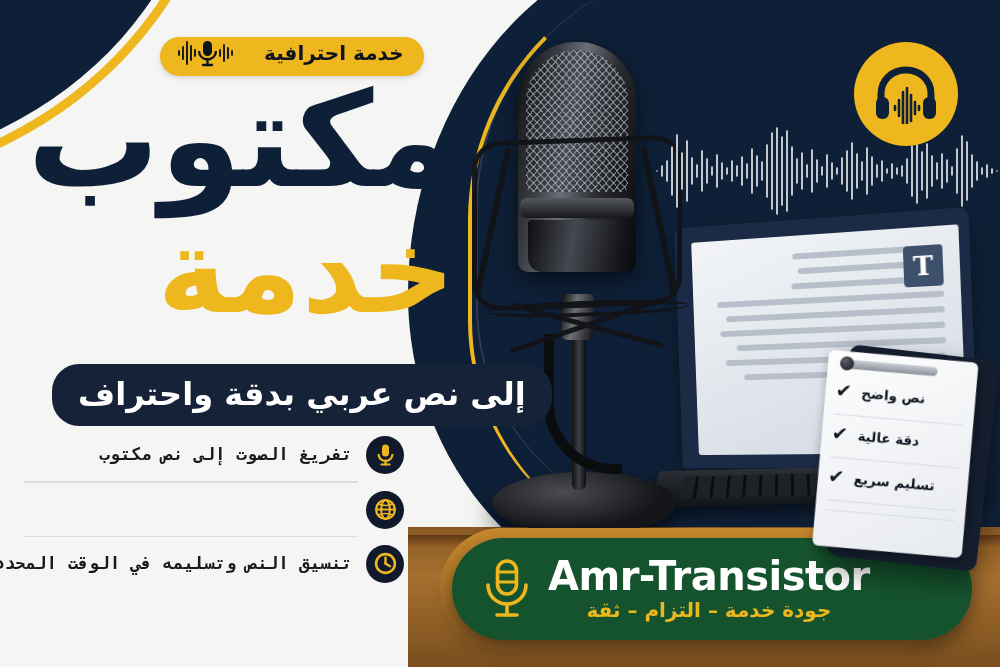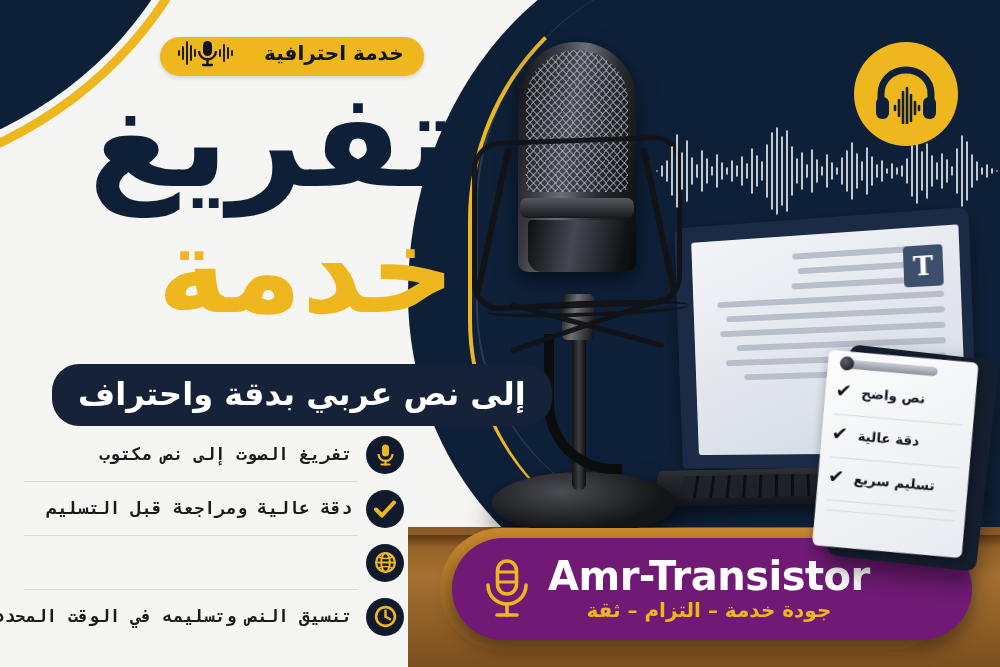--- a/index.html
+++ b/index.html
@@ -263,21 +263,21 @@
   .feature-divider { height:1px; background:#DCDCDC; margin:0 50px 0 6px; }
 
   
   .brand-backing {
     position:absolute; left:440px; top:528px; width:512px; height:122px;
     background:linear-gradient(180deg,#C98A2E,#8A5A24);
     border-radius:62px;
   }
   .brand-bar {
     position:absolute; left:452px; top:538px; width:520px; height:102px;
-    background:#701a75; border-radius:52px;
+    background:#14532d; border-radius:52px;
     display:flex; align-items:center; gap:16px;
     padding:0 26px 0 30px; direction:ltr;
     box-shadow:0 8px 18px rgba(0,0,0,.4);
   }
   .brand-text { display:flex; flex-direction:column; align-items:center; }
   .brand-name {
     color:#FFFFFF; font-size:40px; font-weight:bold; line-height:1.02; letter-spacing:-.5px;
   }
   .brand-tagline {
     color:#EFB71E; font-size:20px; font-weight:bold; direction:rtl; margin-top:2px;
@@ -472,21 +472,21 @@
       <line x1="27" y1="27" x2="36" y2="27" stroke="#10141D" stroke-width="2.3" stroke-linecap="round"></line>
       <g stroke="#10141D" stroke-width="1.9" stroke-linecap="round">
         <line x1="44" y1="12" x2="44" y2="18"></line>
         <line x1="48" y1="7" x2="48" y2="23"></line>
         <line x1="52" y1="10" x2="52" y2="20"></line>
         <line x1="56" y1="13" x2="56" y2="17"></line>
       </g>
     </svg>
   </div>
 
-  <div class="title-1">تفريغ</div>
+  <div class="title-1">مكتوب</div>
   <div class="title-2">خدمة</div>
 
   <div class="subtitle-pill">
     <div class="t">إلى نص عربي بدقة واحتراف</div>
   </div>
 
   <div class="feature-list">
 
     <div class="feature-item">
       <span class="feature-icon">
@@ -494,28 +494,20 @@
           <rect x="7" y="1.5" width="7" height="12" rx="3.5" fill="#EFB71E"></rect>
           <path d="M3.5 11 a7 7 0 0 0 14 0" fill="none" stroke="#EFB71E" stroke-width="2.2"></path>
           <line x1="10.5" y1="17.5" x2="10.5" y2="21.5" stroke="#EFB71E" stroke-width="2.2" stroke-linecap="round"></line>
           <line x1="6.5" y1="21.5" x2="14.5" y2="21.5" stroke="#EFB71E" stroke-width="2.2" stroke-linecap="round"></line>
         </svg>
       </span>
       <span class="feature-text">تفريغ الصوت إلى نص مكتوب</span>
     </div>
     <div class="feature-divider"></div>
 
-    <div class="feature-item">
-      <span class="feature-icon">
-        <svg width="22" height="18" viewBox="0 0 22 18">
-          <path d="M2 9.5 L8 15.5 L20 2.5" fill="none" stroke="#EFB71E" stroke-width="4" stroke-linecap="round" stroke-linejoin="round"></path>
-        </svg>
-      </span>
-      <span class="feature-text">دقة عالية ومراجعة قبل التسليم</span>
-    </div>
     <div class="feature-divider"></div>
 
     <div class="feature-item">
       <span class="feature-icon">
         <svg width="23" height="23" viewBox="0 0 23 23">
           <circle cx="11.5" cy="11.5" r="9.4" fill="none" stroke="#EFB71E" stroke-width="2.3"></circle>
           <ellipse cx="11.5" cy="11.5" rx="4.3" ry="9.4" fill="none" stroke="#EFB71E" stroke-width="2"></ellipse>
           <line x1="2.1" y1="11.5" x2="20.9" y2="11.5" stroke="#EFB71E" stroke-width="2"></line>
           <path d="M4.3 6 Q11.5 9 18.7 6" fill="none" stroke="#EFB71E" stroke-width="1.7"></path>
           <path d="M4.3 17 Q11.5 14 18.7 17" fill="none" stroke="#EFB71E" stroke-width="1.7"></path>

